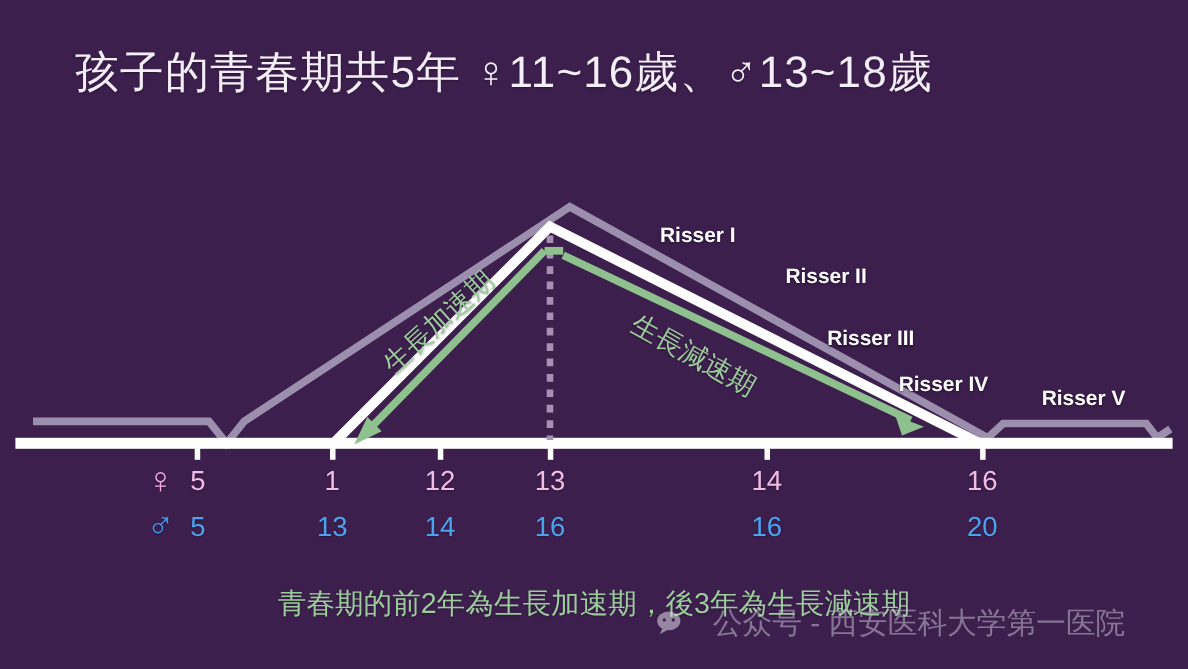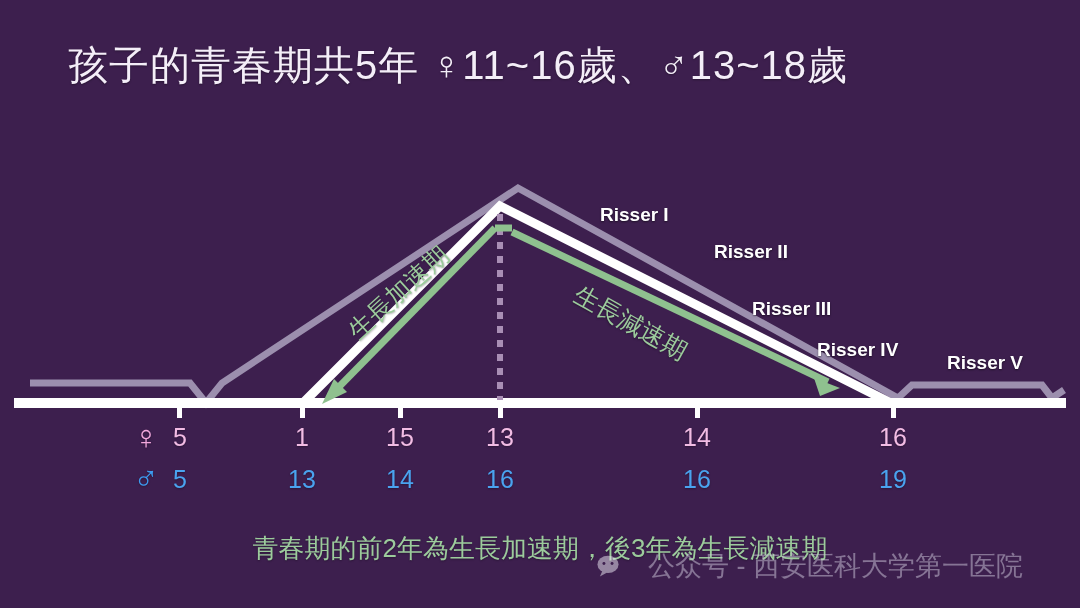--- a/index.html
+++ b/index.html
@@ -164,33 +164,33 @@
 
   <div class="phase phase-accel">生長加速期</div>
   <div class="phase phase-decel">生長減速期</div>
 
   <div class="sym sym-f">♀</div>
   <div class="sym sym-m">♂</div>
 
   <div class="axis-row axis-female">
     <span class="axis-num" style="left:180px">5</span>
     <span class="axis-num" style="left:302px">1</span>
-    <span class="axis-num" style="left:400px">15</span>
+    <span class="axis-num" style="left:400px">12</span>
     <span class="axis-num" style="left:500px">13</span>
     <span class="axis-num" style="left:697px">14</span>
     <span class="axis-num" style="left:893px">16</span>
   </div>
 
   <div class="axis-row axis-male">
     <span class="axis-num" style="left:180px">5</span>
     <span class="axis-num" style="left:302px">13</span>
     <span class="axis-num" style="left:400px">14</span>
     <span class="axis-num" style="left:500px">16</span>
     <span class="axis-num" style="left:697px">16</span>
-    <span class="axis-num" style="left:893px">19</span>
+    <span class="axis-num" style="left:893px">20</span>
   </div>
 
   <div class="caption">青春期的前2年為生長加速期，後3年為生長減速期</div>
 
   <div class="watermark">
     <svg class="wm-icon" viewBox="0 0 32 32">
       <ellipse cx="16" cy="14" rx="13" ry="10.5" fill="#e8e4ef"></ellipse>
       <polygon points="9,22 6,29 15,24" fill="#e8e4ef"></polygon>
       <circle cx="11" cy="13" r="1.8" fill="#3d1f4e"></circle>
       <circle cx="21" cy="13" r="1.8" fill="#3d1f4e"></circle>

